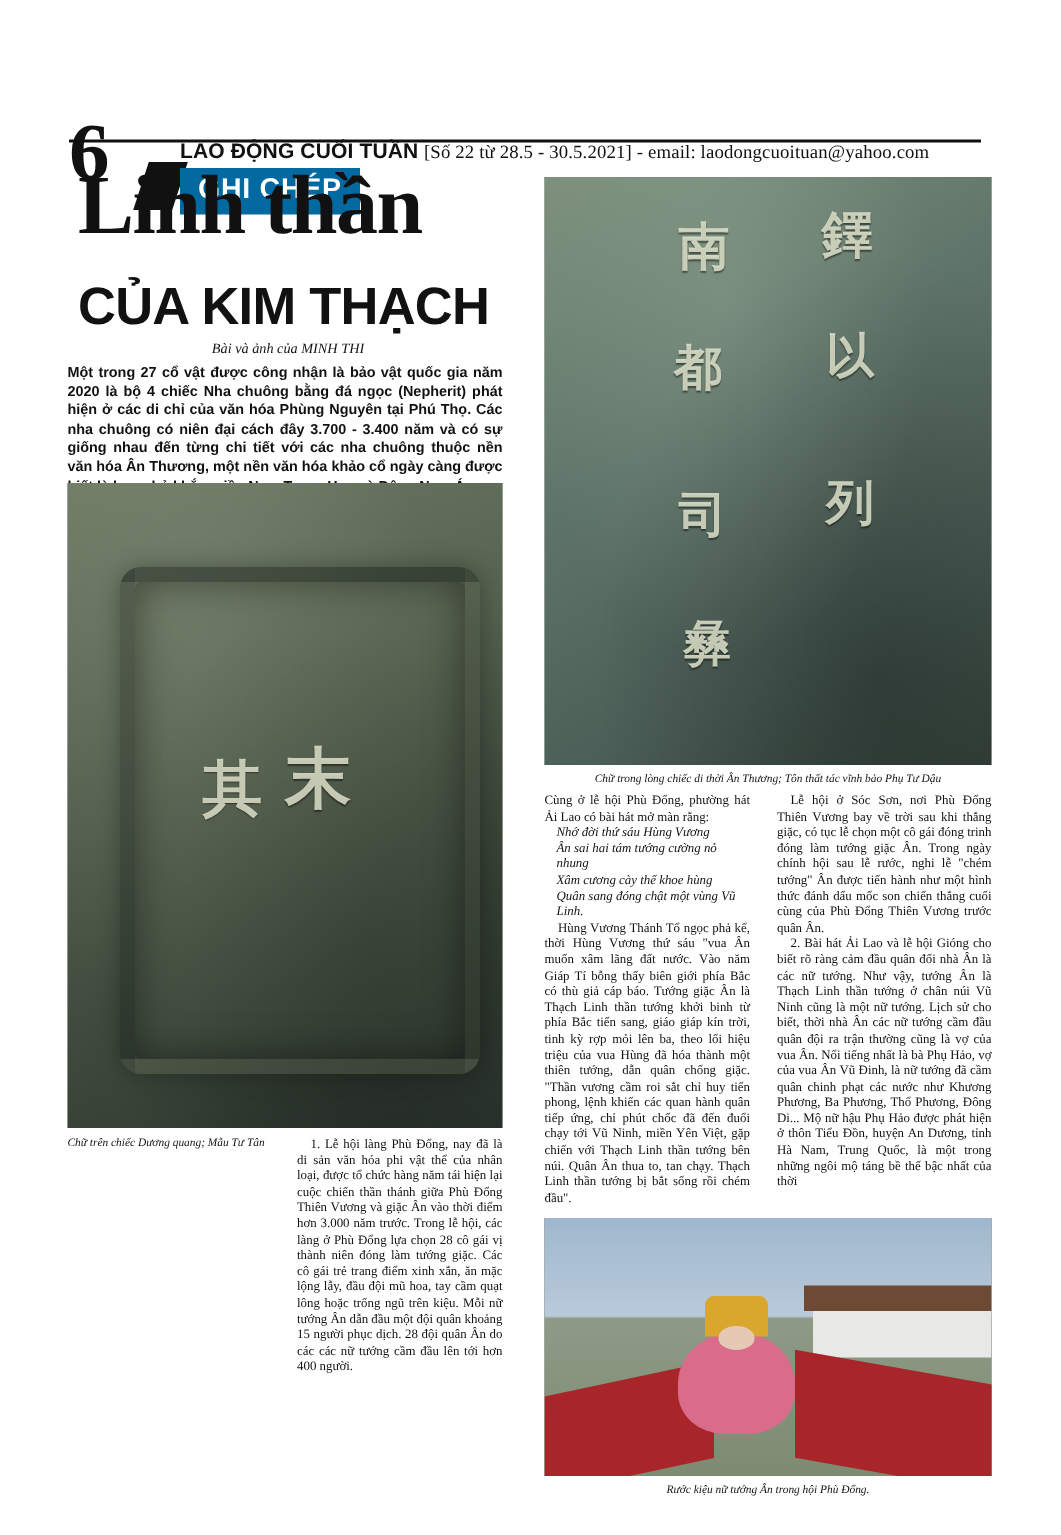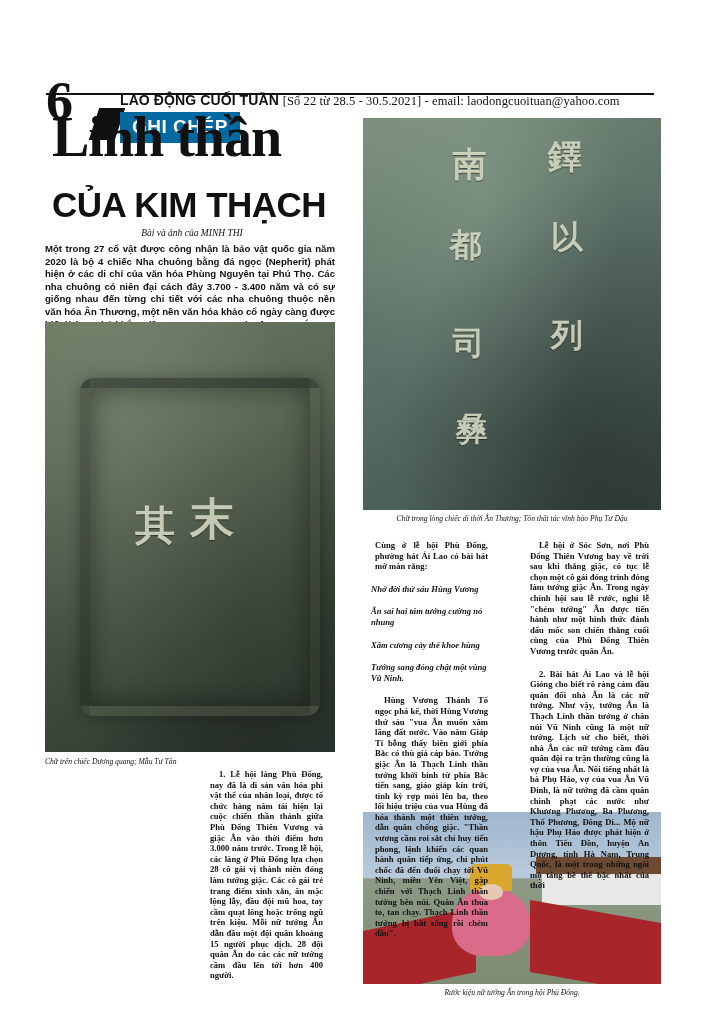--- a/index.html
+++ b/index.html
@@ -90,21 +90,21 @@
   .photo-botright{left:363px;top:812px;width:298px;height:172px;}
   .cap-botright{left:363px;top:988px;width:298px;text-align:center;}
 
   
   .col{
     position:absolute;
     font-family:"Liberation Serif",serif;
     font-size:8.6px;line-height:10.6px;
     text-align:justify;color:#111;
   }
-  .col p{margin:12px;text-indent:9px;font-weight:bold;}
+  .col p{margin:0;text-indent:9px;}
   .col p.noindent{text-indent:0;}
   .col p.verse{text-indent:0;font-style:italic;text-align:left;margin-left:8px;}
   .col-1{left:198px;top:757px;width:137px;height:240px;}
   .col-2{left:363px;top:528px;width:137px;height:470px;}
   .col-3{left:518px;top:528px;width:143px;height:275px;}
 
   
   .bronze{
     width:100%;height:100%;
     background:
@@ -205,21 +205,21 @@
 
   <div class="col col-1">
     <p>1.  Lễ hội làng Phù Đổng, nay đã là di sản văn hóa phi vật thể của nhân loại, được tổ chức hàng năm tái hiện lại cuộc chiến thần thánh giữa Phù Đổng Thiên Vương và giặc Ân vào thời điểm hơn 3.000 năm trước. Trong lễ hội, các làng ở Phù Đổng lựa chọn 28 cô gái vị thành niên đóng làm tướng giặc. Các cô gái trẻ trang điểm xinh xắn, ăn mặc lộng lẫy, đầu đội mũ hoa, tay cầm quạt lông hoặc trống ngũ trên kiệu. Mỗi nữ tướng Ân dẫn đầu một đội quân khoảng 15 người phục dịch. 28 đội quân Ân do các các nữ tướng cầm đầu lên tới hơn 400 người.</p>
   </div>
 
   <div class="col col-2">
     <p class="noindent">Cùng ở lễ hội Phù Đổng, phường hát Ải Lao có bài hát mở màn rằng:</p>
     <p class="verse">Nhớ đời thứ sáu Hùng Vương</p>
     <p class="verse">Ân sai hai tám tướng cường nỏ nhung</p>
     <p class="verse">Xâm cương cày thế khoe hùng</p>
-    <p class="verse">Tướng sang đóng chật một vùng Vũ Ninh.</p>
+    <p class="verse">Quân sang đóng chật một vùng Vũ Linh.</p>
     <p>Hùng Vương Thánh Tổ ngọc phả kể, thời Hùng Vương thứ sáu "vua Ân muốn xâm lãng đất nước. Vào năm Giáp Tí bỗng thấy biên giới phía Bắc có thù giả cáp báo. Tướng giặc Ân là Thạch Linh thần tướng khởi binh từ phía Bắc tiến sang, giáo giáp kín trời, tinh kỳ rợp mỏi lên ba, theo lối hiệu triệu của vua Hùng đã hóa thành một thiên tướng, dẫn quân chống giặc. "Thần vương cầm roi sắt chỉ huy tiến phong, lệnh khiến các quan hành quân tiếp ứng, chỉ phút chốc đã đến đuổi chạy tới Vũ Ninh, miền Yên Việt, gặp chiến với Thạch Linh thần tướng bên núi. Quân Ân thua to, tan chạy. Thạch Linh thần tướng bị bắt sống rồi chém đầu".</p>
   </div>
 
   <div class="col col-3">
     <p>Lễ hội ở Sóc Sơn, nơi Phù Đổng Thiên Vương bay về trời sau khi thắng giặc, có tục lễ chọn một cô gái đóng trinh đóng làm tướng giặc Ân. Trong ngày chính hội sau lễ rước, nghi lễ "chém tướng" Ân được tiến hành như một hình thức đánh dấu mốc son chiến thắng cuối cùng của Phù Đổng Thiên Vương trước quân Ân.</p>
     <p>2. Bài hát Ải Lao và lễ hội Gióng cho biết rõ ràng cảm đầu quân đối nhà Ân là các nữ tướng. Như vậy, tướng Ân là Thạch Linh thần tướng ở chân núi Vũ Ninh cũng là một nữ tướng. Lịch sử cho biết, thời nhà Ân các nữ tướng cầm đầu quân đội ra trận thường cũng là vợ của vua Ân. Nổi tiếng nhất là bà Phụ Hảo, vợ của vua Ân Vũ Đinh, là nữ tướng đã cầm quân chinh phạt các nước như Khương Phương, Ba Phương, Thổ Phương, Đông Di... Mộ nữ hậu Phụ Hảo được phát hiện ở thôn Tiểu Đồn, huyện An Dương, tỉnh Hà Nam, Trung Quốc, là một trong những ngôi mộ táng bề thế bậc nhất của thời</p>
   </div>
 
 </div>
 

